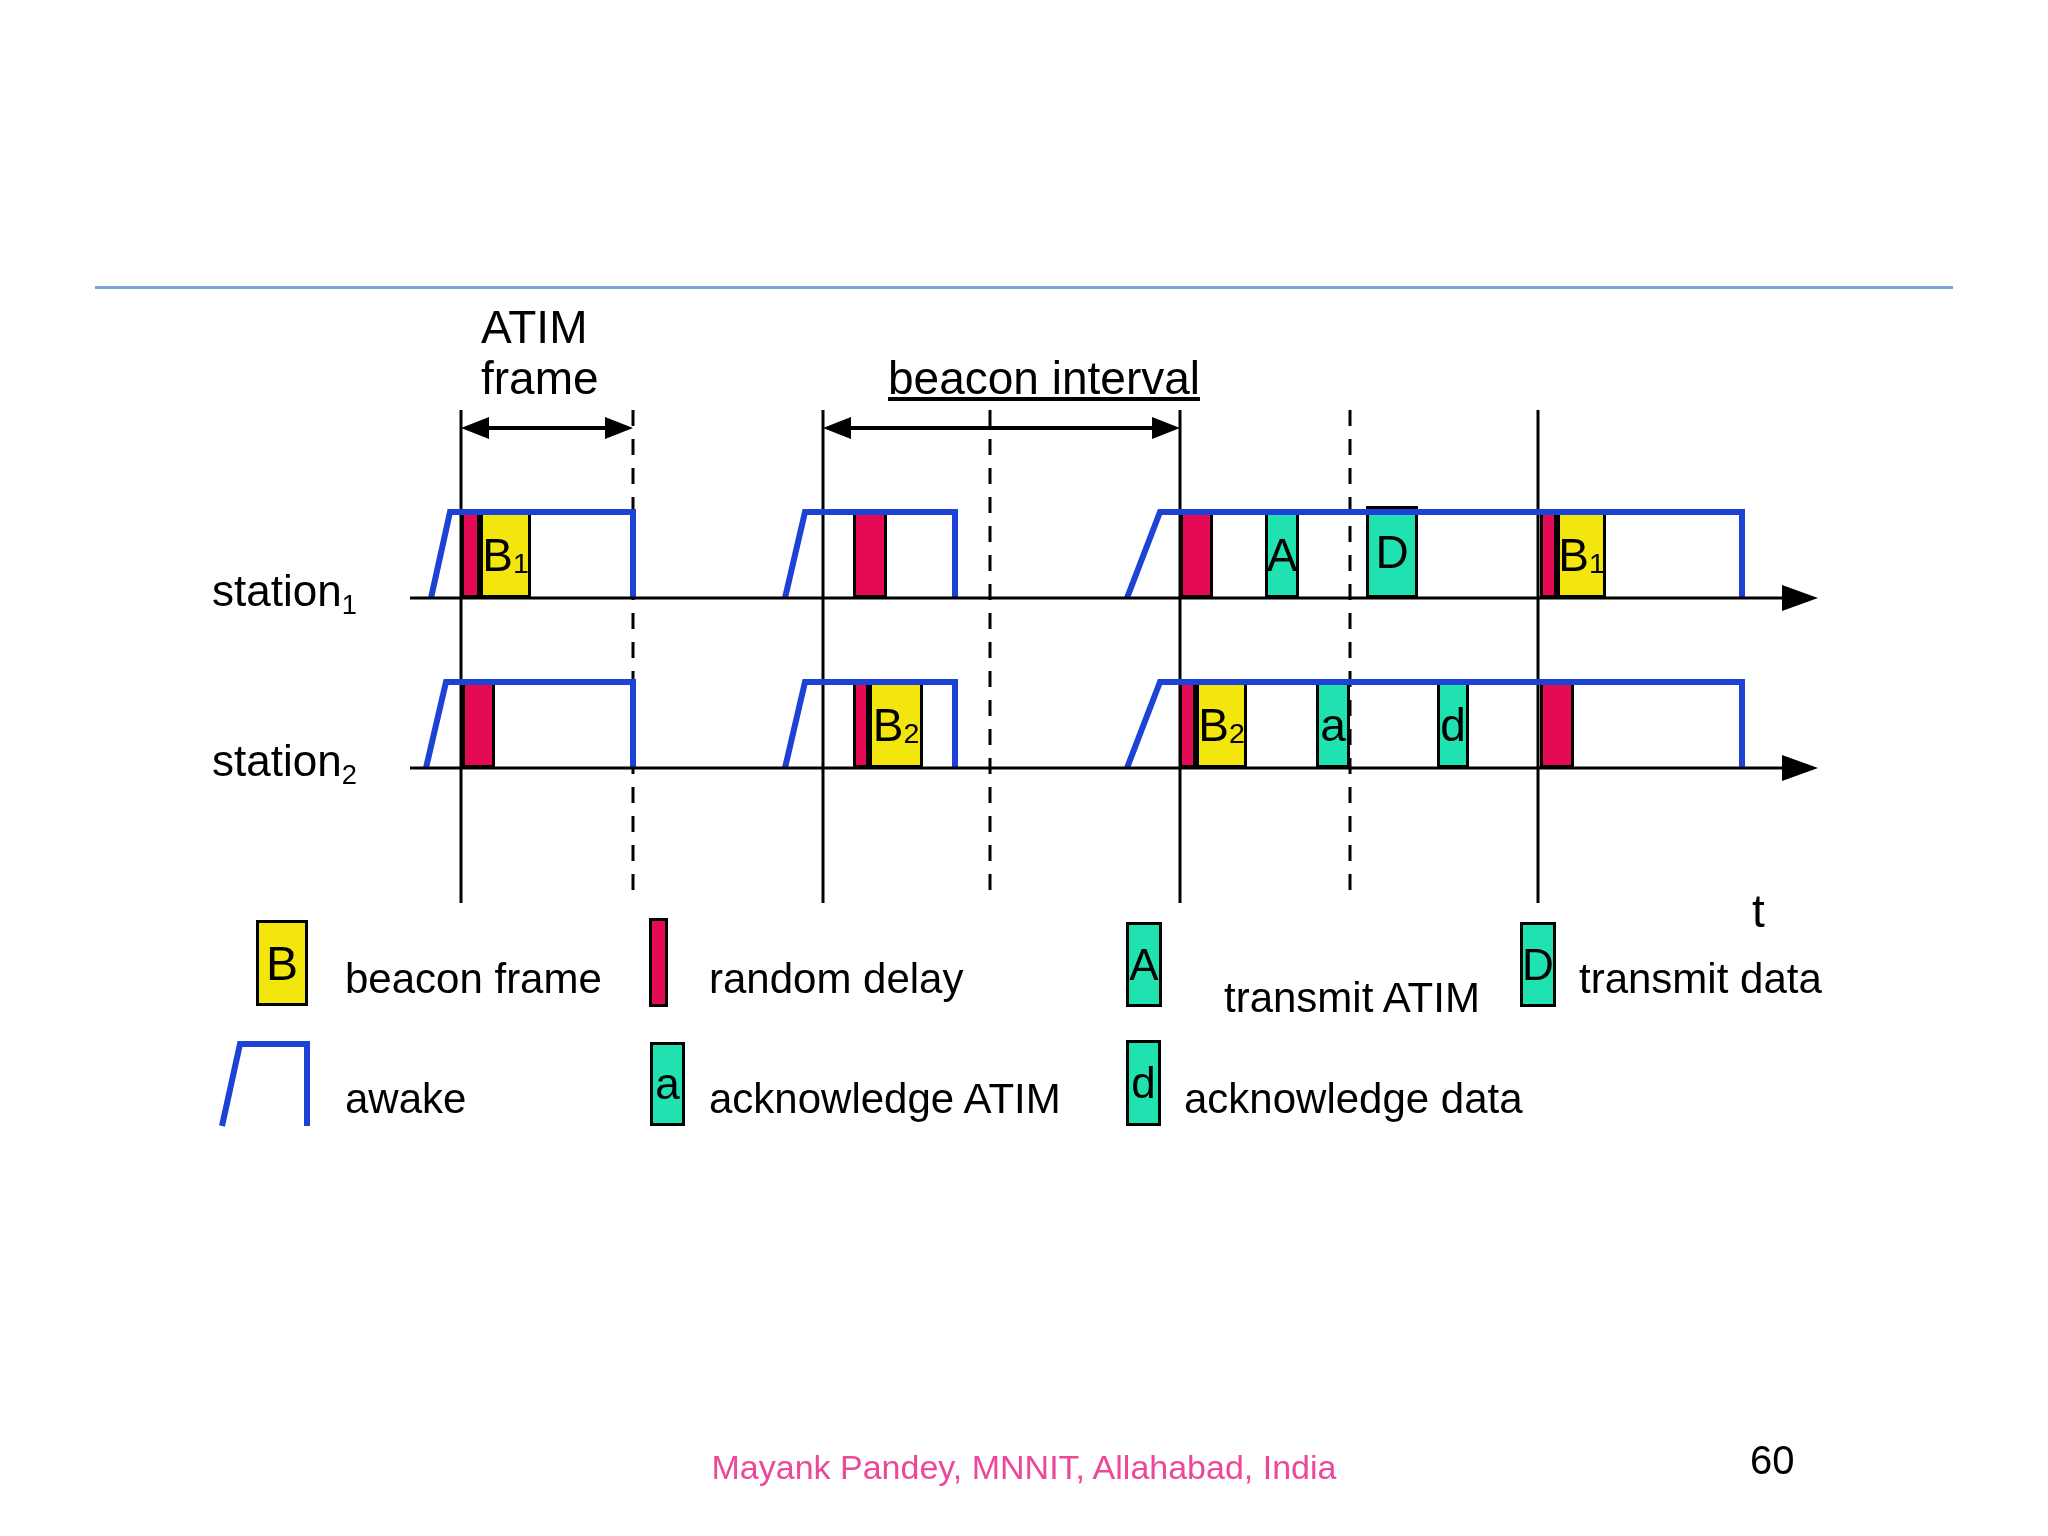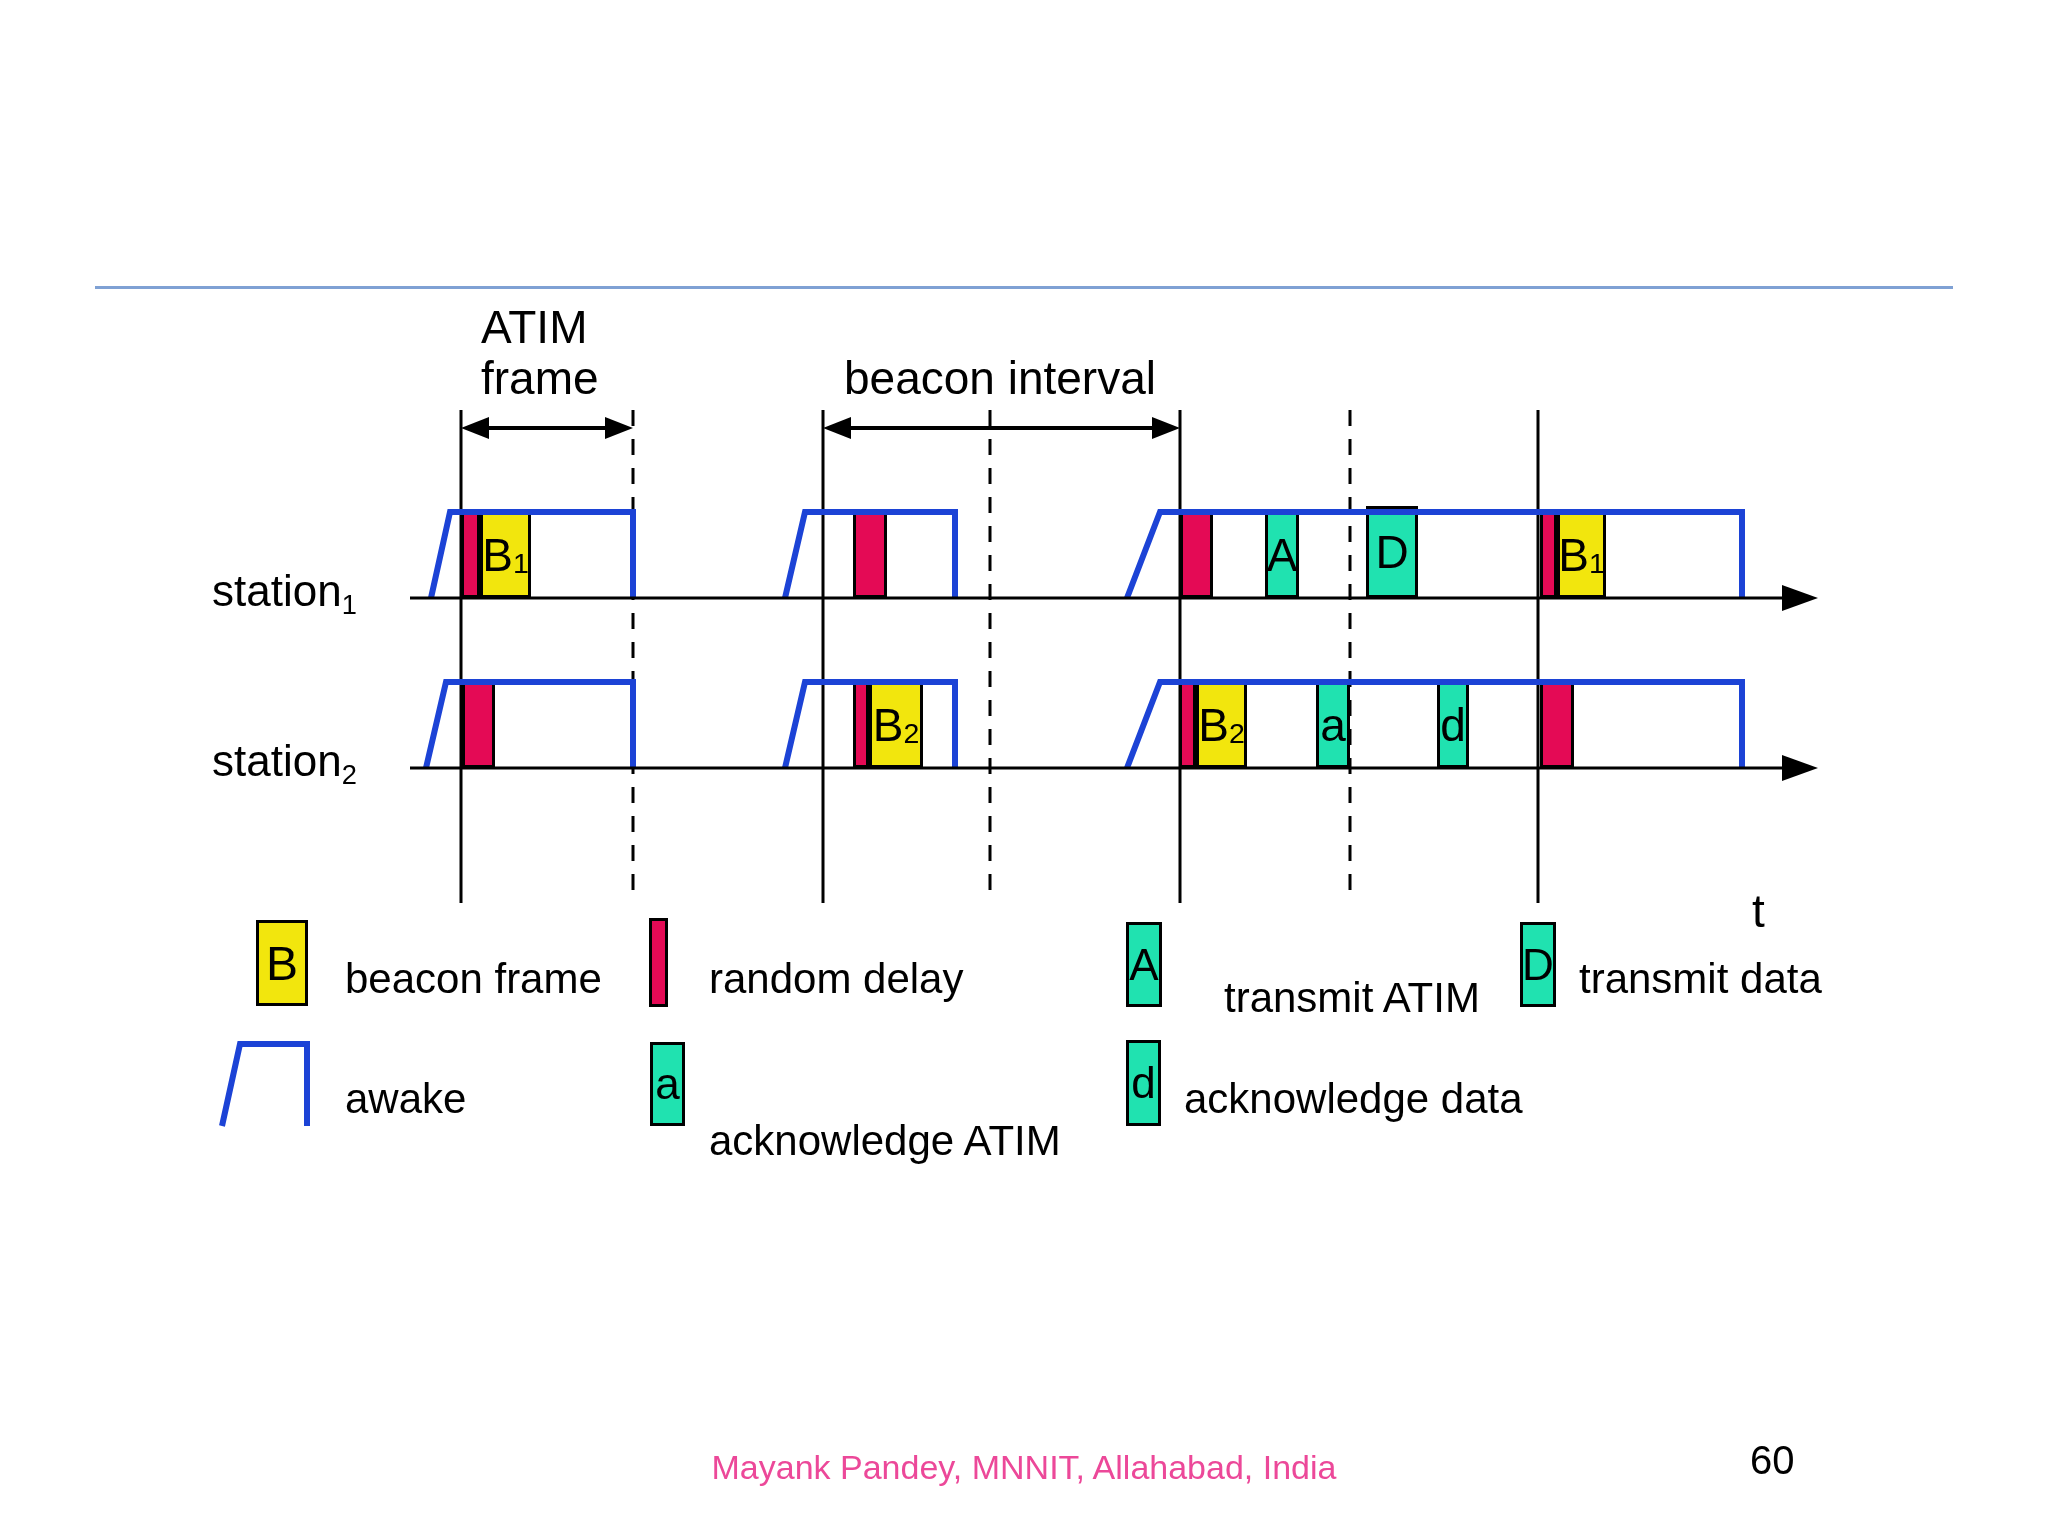--- a/index.html
+++ b/index.html
@@ -6,21 +6,21 @@
   #slide{position:relative;width:2048px;height:1536px;background:#ffffff;overflow:hidden;
          font-family:"Liberation Sans",sans-serif;color:#000;}
   .abs{position:absolute;}
   
   #title{left:95px;top:185px;font-size:94px;line-height:1.0;letter-spacing:-3px;color:#2a4b80;white-space:nowrap;}
   #title-underline{left:95px;top:286px;width:1858px;height:3px;background:#7fa1d4;}
   
   .dlabel{font-size:46px;line-height:48px;white-space:nowrap;}
   #atim-line1{left:481px;top:303px;}
   #atim-line2{left:481px;top:354px;}
-  #beacon-interval{left:800px;top:354px;width:400px;text-align:center;}
+  #beacon-interval{left:800px;top:354px;width:400px;text-align:right;text-decoration:underline;}
   .station-label{font-size:44px;white-space:nowrap;}
   #station1-label{left:212px;top:566px;}
   #station2-label{left:212px;top:736px;}
   #t-label{left:1752px;top:884px;font-size:46px;}
   .sub{font-size:0.62em;position:relative;top:0.30em;}
   
   .block{position:absolute;border:3px solid #000;box-sizing:border-box;display:flex;
          align-items:center;justify-content:center;font-size:46px;line-height:1;}
   .yellow{background:#f2e60d;}
   .red{background:#e40a55;}
@@ -145,19 +145,19 @@
   <div id="station1-label" class="abs station-label"><span>station</span><span class="sub">1</span></div>
   <div id="station2-label" class="abs station-label"><span>station</span><span class="sub">2</span></div>
 
   <div id="t-label" class="abs">t</div>
 
   <div class="legend-text" style="left:345px;top:955px;">beacon frame</div>
   <div class="legend-text" style="left:709px;top:955px;">random delay</div>
   <div class="legend-text" style="left:1224px;top:955px;margin-top:19px;">transmit ATIM</div>
   <div class="legend-text" style="left:1579px;top:955px;">transmit data</div>
   <div class="legend-text" style="left:345px;top:1075px;">awake</div>
-  <div class="legend-text" style="left:709px;top:1117px;">acknowledge ATIM</div>
+  <div class="legend-text" style="left:709px;top:1075px;">acknowledge ATIM</div>
   <div class="legend-text" style="left:1184px;top:1075px;">acknowledge data</div>
 
   <div id="footer" class="abs">Mayank Pandey, MNNIT, Allahabad, India</div>
   <div id="page-number" class="abs">60</div>
 
 </div>
 
 </body></html>

